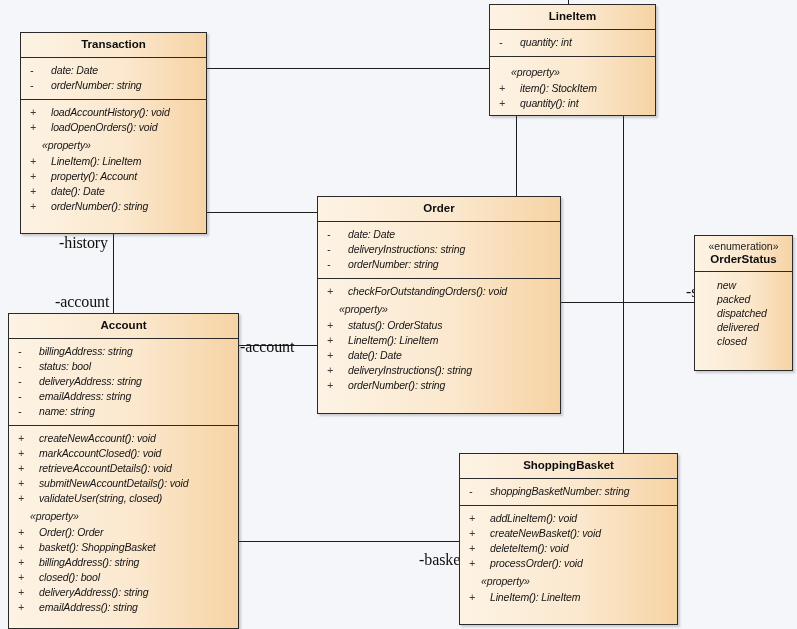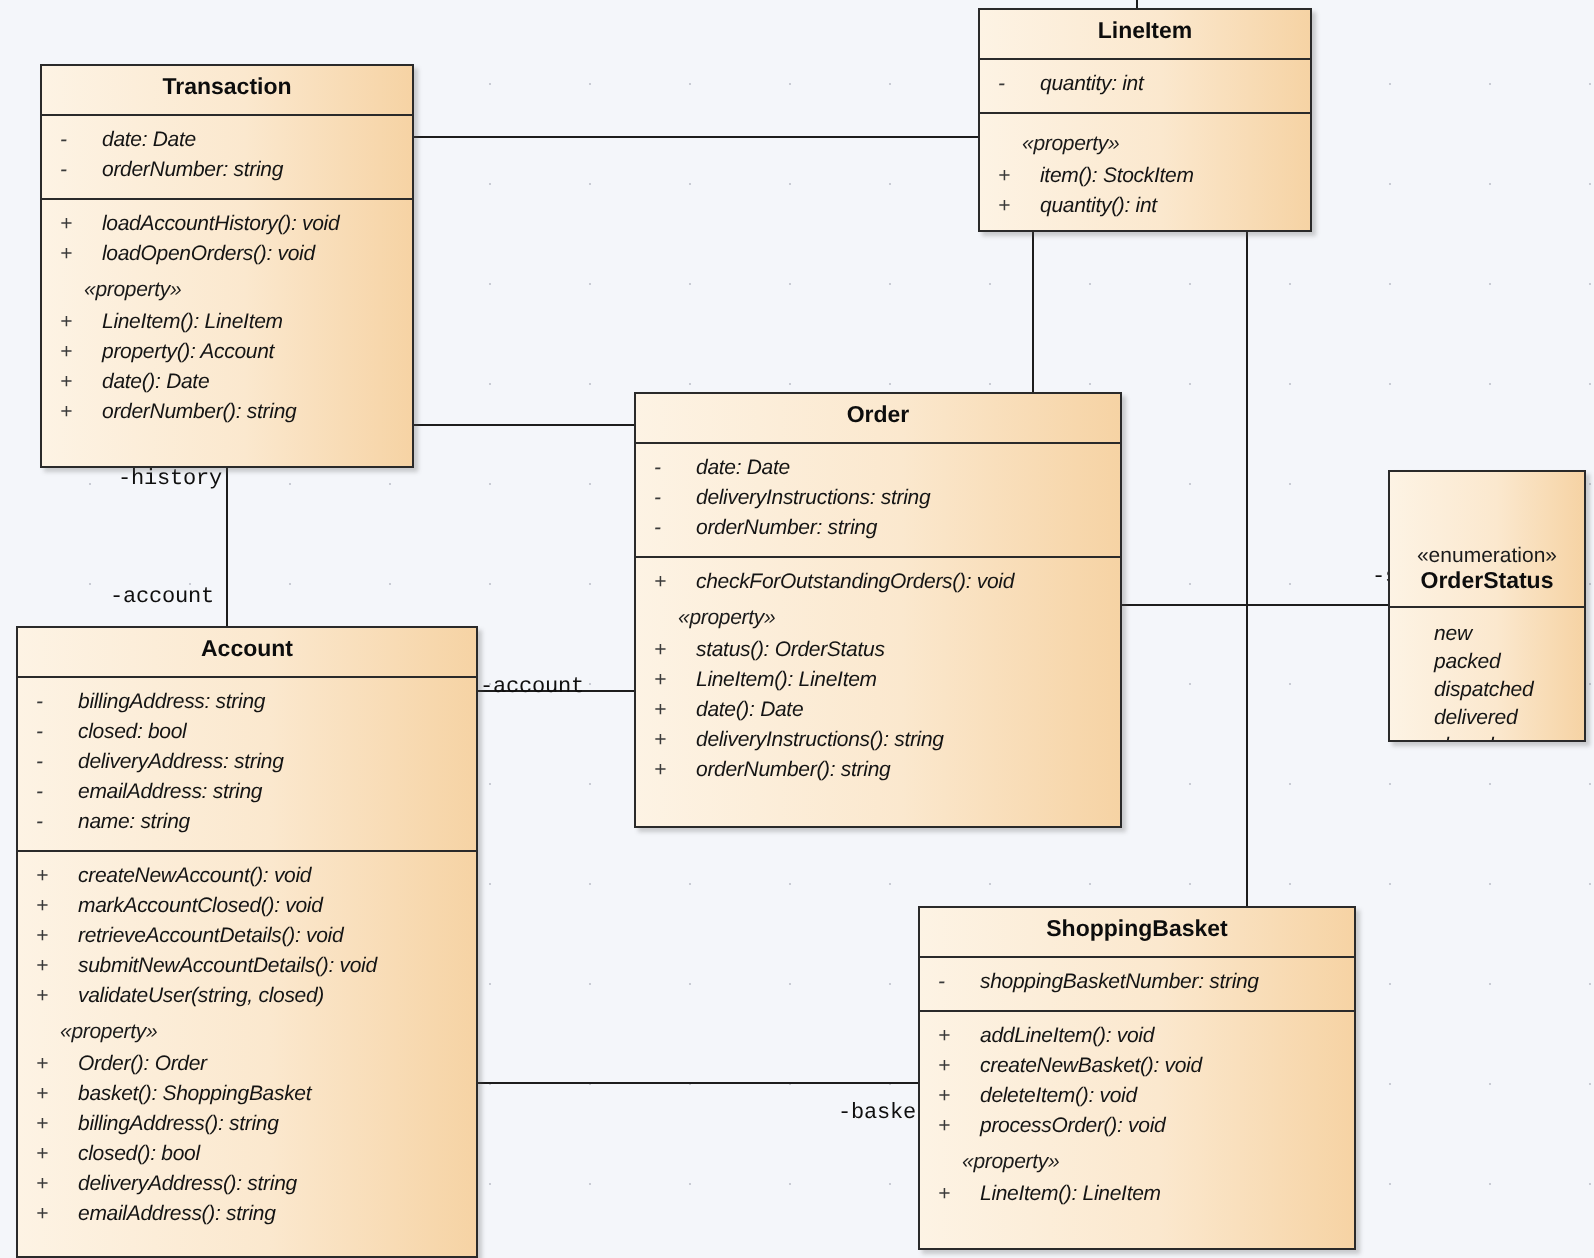--- a/index.html
+++ b/index.html
@@ -23,22 +23,22 @@
   
   .conn {
     position: absolute;
     background: #1d1d1d;
   }
   .conn.h { height: 1px; }
   .conn.v { width: 1px; }
 
   .conn-label {
     position: absolute;
-    font-family: Liberation Mono, monospace;
-    font-size: 11px;
+    font-family: Liberation Serif, serif;
+    font-size: 16px;
     color: #0f0f0f;
     white-space: nowrap;
     letter-spacing: -0.1px;
   }
 
   
   .uml-class {
     position: absolute;
     border: 1px solid #2a2a2a;
     box-sizing: border-box;
@@ -176,40 +176,40 @@
       <div class="feature stereo">«property»</div>
       <div class="feature"><span class="vis">+</span><span>status(): OrderStatus</span></div>
       <div class="feature"><span class="vis">+</span><span>LineItem(): LineItem</span></div>
       <div class="feature"><span class="vis">+</span><span>date(): Date</span></div>
       <div class="feature"><span class="vis">+</span><span>deliveryInstructions(): string</span></div>
       <div class="feature"><span class="vis">+</span><span>orderNumber(): string</span></div>
     </div>
   </div>
 
   <div class="uml-class" style="left:694px; top:235px; width:99px; height:136px;">
-    <div class="title-band" style="padding-top:4px; padding-bottom:5px;margin-top:32px;">
+    <div class="title-band" style="padding-top:4px; padding-bottom:5px;">
       <div class="stereotype-top">«enumeration»</div>
       <div class="title">OrderStatus</div>
     </div>
     <div class="compartment" style="padding-top:6px;">
       <div class="enum-literal">new</div>
       <div class="enum-literal">packed</div>
       <div class="enum-literal">dispatched</div>
       <div class="enum-literal">delivered</div>
       <div class="enum-literal">closed</div>
     </div>
   </div>
 
   <div class="uml-class" style="left:8px; top:313px; width:231px; height:316px;">
     <div class="title-band">
       <div class="title">Account</div>
     </div>
     <div class="compartment bordered">
       <div class="feature"><span class="vis">-</span><span>billingAddress: string</span></div>
-      <div class="feature"><span class="vis">-</span><span>closed: bool</span></div>
+      <div class="feature"><span class="vis">-</span><span>status: bool</span></div>
       <div class="feature"><span class="vis">-</span><span>deliveryAddress: string</span></div>
       <div class="feature"><span class="vis">-</span><span>emailAddress: string</span></div>
       <div class="feature"><span class="vis">-</span><span>name: string</span></div>
     </div>
     <div class="compartment">
       <div class="feature"><span class="vis">+</span><span>createNewAccount(): void</span></div>
       <div class="feature"><span class="vis">+</span><span>markAccountClosed(): void</span></div>
       <div class="feature"><span class="vis">+</span><span>retrieveAccountDetails(): void</span></div>
       <div class="feature"><span class="vis">+</span><span>submitNewAccountDetails(): void</span></div>
       <div class="feature"><span class="vis">+</span><span>validateUser(string, closed)</span></div>

